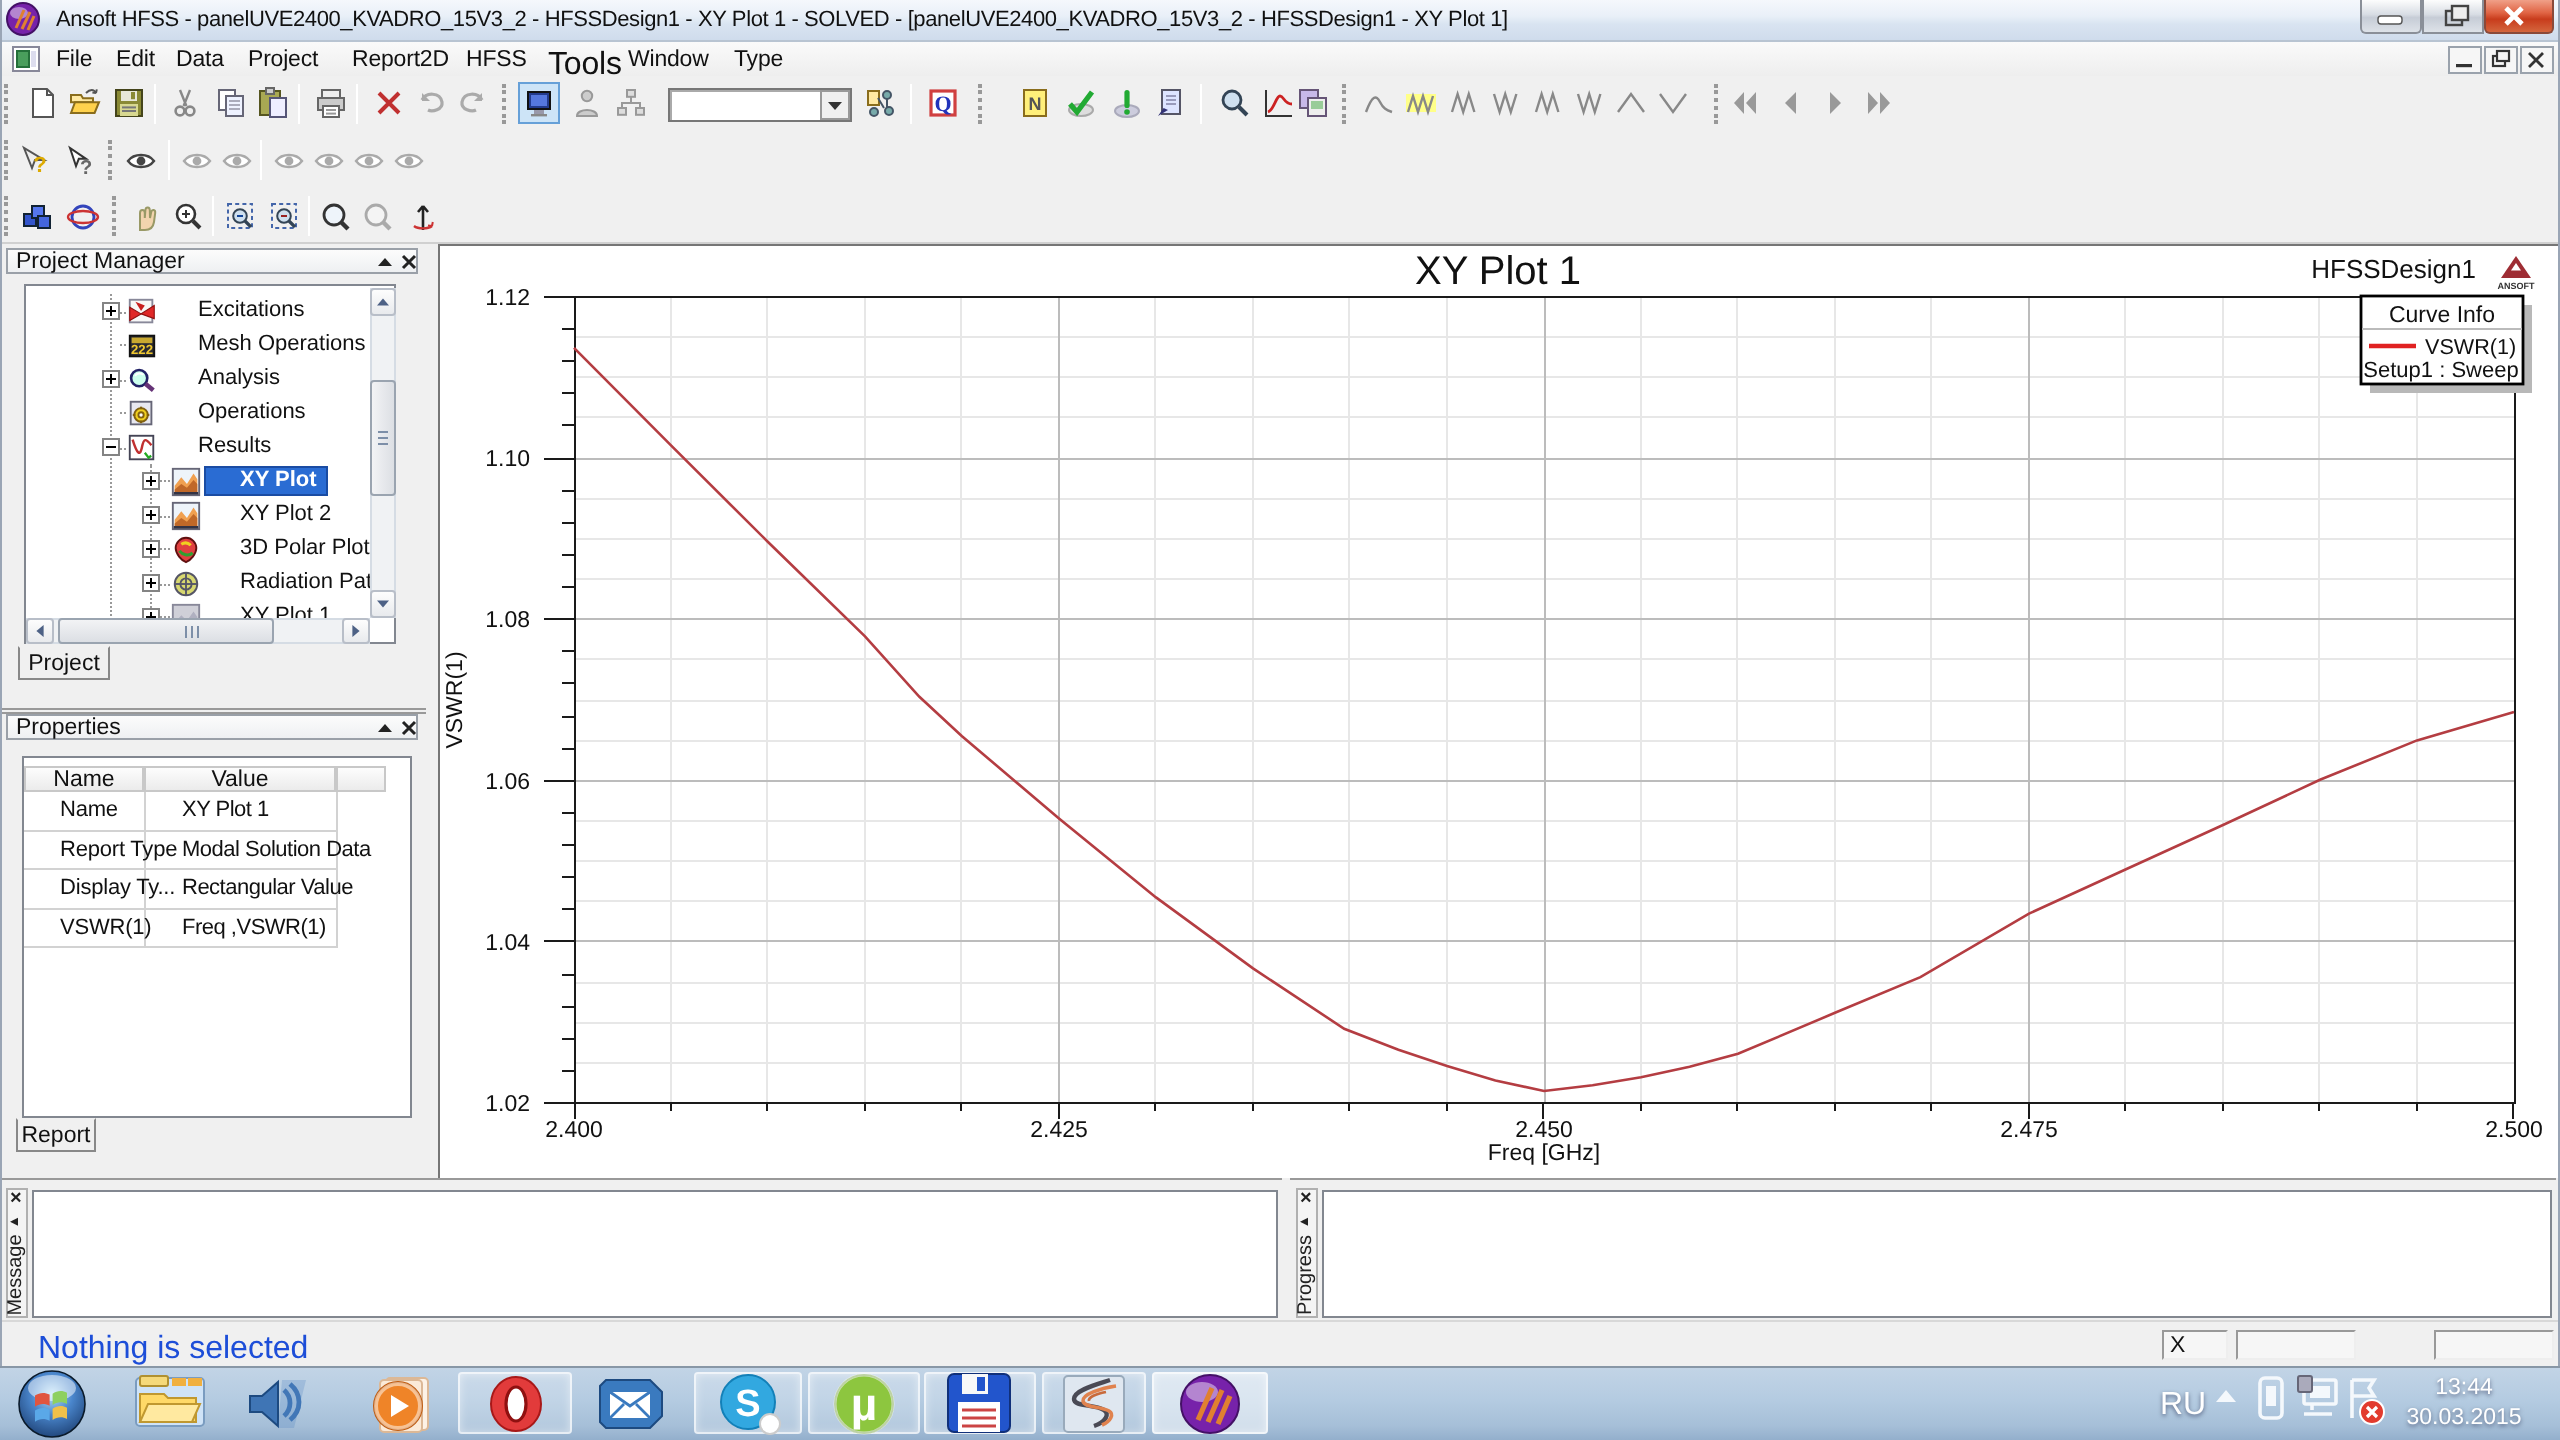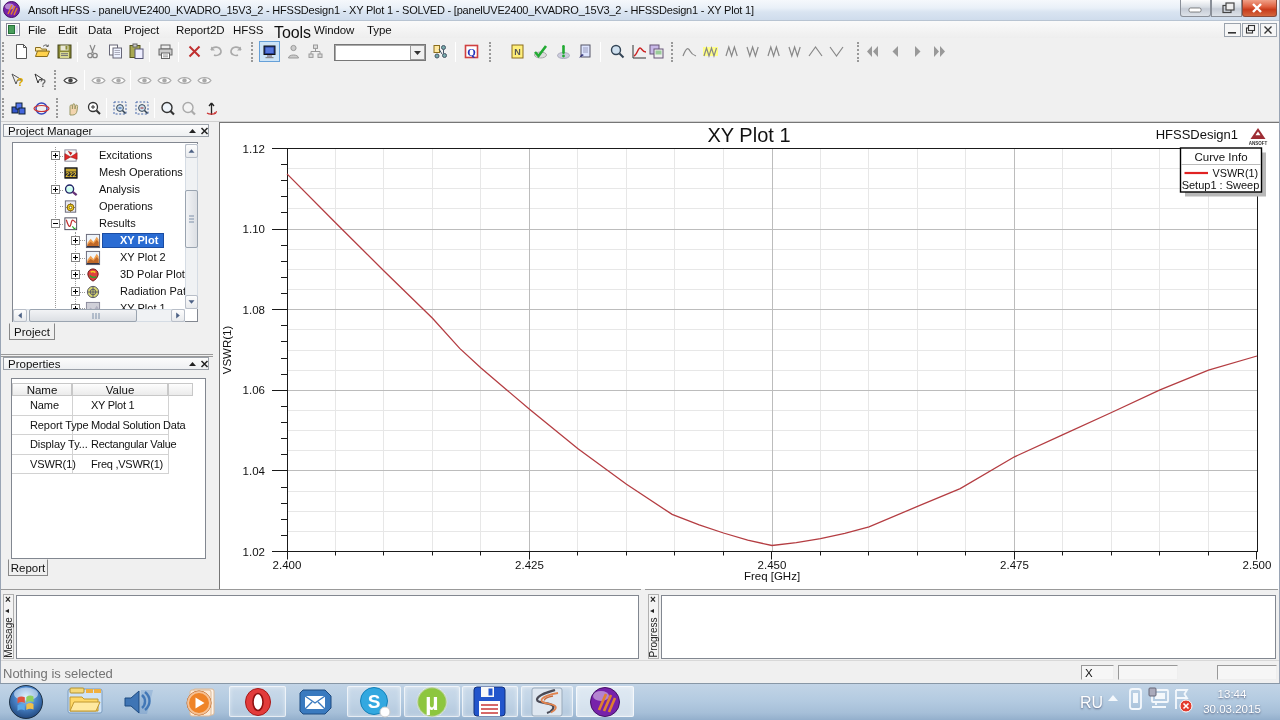--- a/index.html
+++ b/index.html
@@ -632,21 +632,21 @@
 <div class="abs" style="left:-21px;top:632px;width:58px;height:11px;font-size:10px;color:#222;transform:rotate(-90deg);text-align:center">Message</div>
 <div class="abs" style="left:16px;top:595px;width:623px;height:64px;background:#fff;border:1px solid #828790"></div>
 <div class="abs" style="left:645px;top:589px;width:633px;height:71px;background:#f0f0f0;border-top:1px solid #999"></div>
 <div class="abs" style="left:648px;top:594px;width:11px;height:65px;background:#f4f4f4;border:1px solid #b0b0b0"></div>
 <div class="abs" style="left:650px;top:595px;width:9px;height:10px;font-size:10px;line-height:10px;color:#222;font-weight:bold">×</div>
 <div class="abs" style="left:650px;top:606px;width:9px;height:9px;font-size:8px;line-height:9px;color:#222">◂</div>
 <div class="abs" style="left:624px;top:632px;width:58px;height:11px;font-size:10px;color:#222;transform:rotate(-90deg);text-align:center">Progress</div>
 <div class="abs" style="left:661px;top:595px;width:615px;height:64px;background:#fff;border:1px solid #828790"></div>
 
 <div class="abs" style="left:0;top:660px;width:1280px;height:23px;background:#f0f0f0;border-top:1px solid #d8d8d8"></div>
-<div class="abs" style="left:3px;top:666px;font-size:13px;color:#737373">Nothing is selected</div>
+<div class="abs" style="left:19px;top:666px;font-size:16px;color:#1d4ed8">Nothing is selected</div>
 <div class="abs sunk" style="left:1081px;top:665px;width:33px;height:15px">X</div>
 <div class="abs sunk" style="left:1118px;top:665px;width:60px;height:15px"></div>
 <div class="abs sunk" style="left:1217px;top:665px;width:32px;height:15px">Y1</div>
 <div class="abs sunk" style="left:1217px;top:665px;width:60px;height:15px"></div>
 
 <div class="abs" style="left:0;top:683px;width:1280px;height:37px;background:linear-gradient(180deg,#c2d4e6 0%,#b4cbe1 45%,#a6bfd8 80%,#93afcc 100%);border-top:1px solid #8897a6"></div>
 <svg class="abs" style="left:8px;top:684px" width="36" height="36">
 <defs>
       <radialGradient id="orb" cx="50%" cy="35%" r="70%">
 <stop offset="0%" stop-color="#b8e0f8"></stop>

